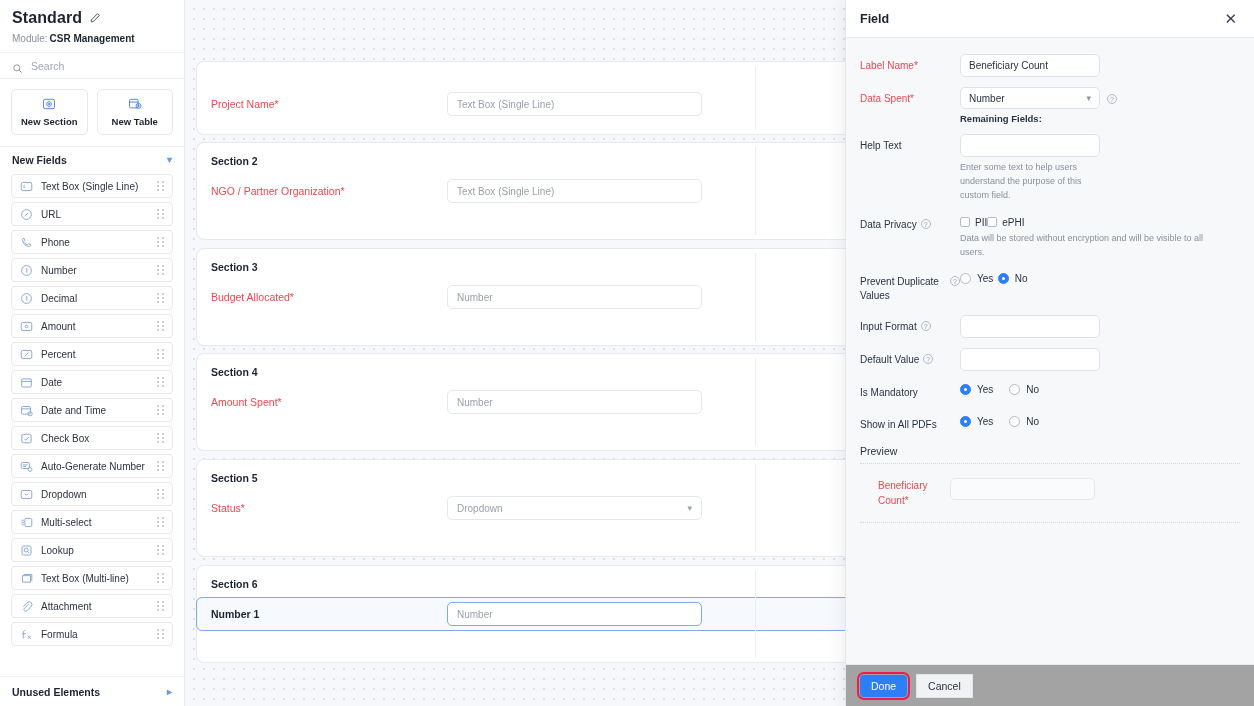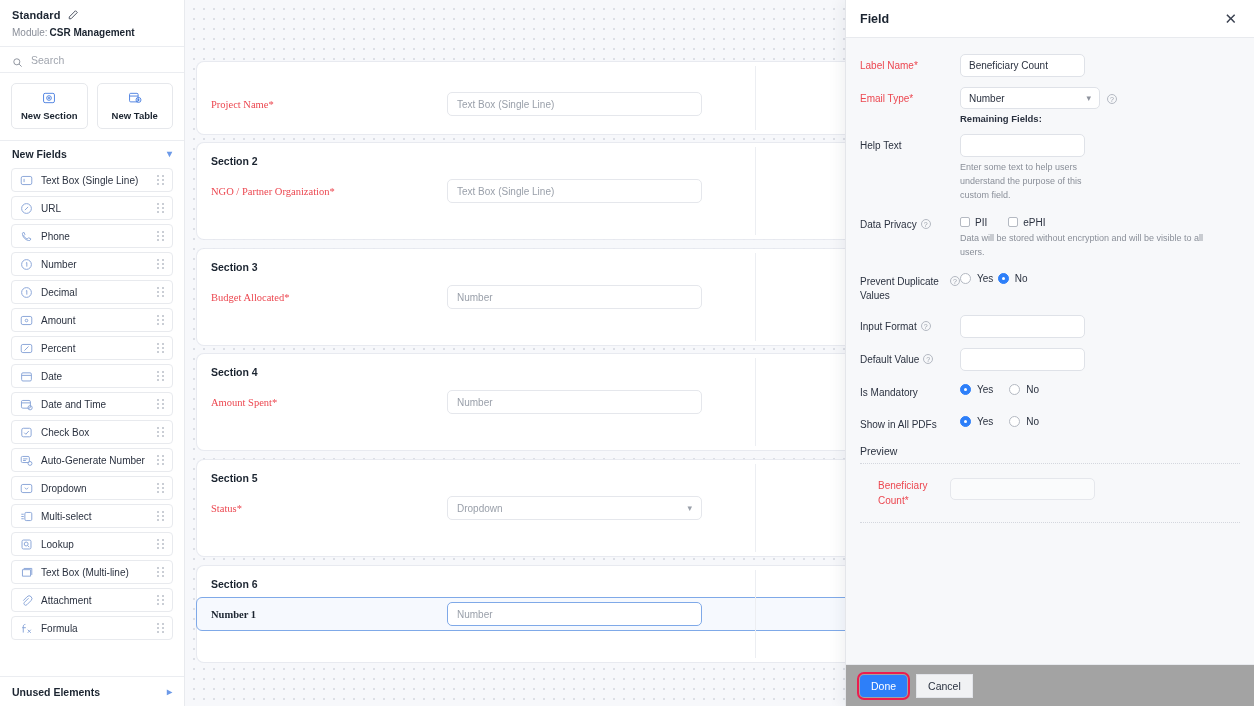--- a/index.html
+++ b/index.html
@@ -16,21 +16,21 @@
   
   .sidebar {
     width: 185px; height: 706px; flex: 0 0 185px;
     background: #ffffff;
     border-right: 1px solid #e8eaee;
     display: flex; flex-direction: column;
     position: relative; z-index: 3;
   }
   .sb-head { padding: 9px 12px 8px 12px; }
   .sb-title-row { display: flex; align-items: center; gap: 7px; }
-  .sb-title { font-size: 11px; font-weight: bold; color: #1b2430; letter-spacing: .1px; }
+  .sb-title { font-size: 16px; font-weight: bold; color: #1b2430; letter-spacing: .1px; }
   .pencil-icon { width: 12px; height: 12px; display: inline-block; color: #4a5160; }
   .pencil-icon svg { display:block; }
   .sb-module { margin-top: 6px; font-size: 10px; color: #8a8f99; }
   .sb-module b { color: #1b2430; font-weight: bold; margin-left: 2px; }
 
   .sb-search {
     display: flex; align-items: center; gap: 8px;
     height: 27px; padding: 0 12px;
     border-top: 1px solid #ebedf1; border-bottom: 1px solid #ebedf1;
   }
@@ -91,21 +91,21 @@
   }
   .section-card {
     position: absolute; left: 12px; right: -180px;
     background: #ffffff; border-radius: 7px;
     box-shadow: 0 0 0 1px rgba(230,232,238,.9);
   }
   .sec-title { font-size: 10.5px; font-weight: bold; color: #1b2430; padding: 12px 0 0 14px; }
   .sec-row { display: flex; align-items: center; height: 32px; position: relative; }
   .sec-row .f-label {
     width: 250px; flex: 0 0 250px; padding-left: 14px;
-    font-size: 10.5px; color: #ec4750; font-family: Liberation Serif, serif;
+    font-size: 10.5px; color: #ec4750;
   }
   .sec-row .f-label.plain { color: #1b2430; font-weight: bold; }
   .sec-row .f-input {
     flex: 0 0 255px; height: 24px; border: 1px solid #e5e7ec; border-radius: 5px;
     background: #fff; display: flex; align-items: center; padding: 0 9px;
     font-size: 10px; color: #9aa0aa;
   }
   .sec-row .f-input.dd { justify-content: space-between; }
   .sec-row .f-input .caret { color: #9aa0aa; font-size: 9px; }
   .col-divider { position: absolute; left: 558px; top: 4px; bottom: 4px; width: 1px; background: #eceef2; }
@@ -138,21 +138,21 @@
     line-height: 1.45;
   }
   .frow .fl.req { color: #ec4750; }
   .frow .fc { flex: 1 1 auto; }
   .q-icon {
     width: 10px; height: 10px; border: 1px solid #b4b9c2; border-radius: 50%;
     color: #9aa0aa; font-size: 7px; line-height: 9px; text-align: center;
     flex: 0 0 10px; display: inline-block; margin-top: 1px;
   }
   .tbox {
-    width: 125px; height: 23px; background: #fff;
+    width: 140px; height: 23px; background: #fff;
     border: 1px solid #dfe2e8; border-radius: 5px;
     display: flex; align-items: center; padding: 0 8px;
     font-size: 10px; color: #2b3240;
   }
   .select {
     width: 140px; height: 22px; background: #fff; border: 1px solid #dfe2e8;
     border-radius: 5px; display: flex; align-items: center; justify-content: space-between;
     padding: 0 8px; font-size: 10px; color: #2b3240; cursor: pointer;
   }
   .select .caret { color: #8d929c; font-size: 9px; }
@@ -613,21 +613,21 @@
     <div class="panel-body">
 
       <div class="frow">
         <div class="fl req">Label Name*</div>
         <div class="fc">
           <div class="tbox">Beneficiary Count</div>
         </div>
       </div>
 
       <div class="frow">
-        <div class="fl req">Email Type*</div>
+        <div class="fl req">Data Spent*</div>
         <div class="fc">
           <div class="inline">
             <div class="select">
               <span>Number</span>
               <span class="caret">▾</span>
             </div>
             <span class="q-icon">?</span>
           </div>
           <div class="sub-lbl">Remaining Fields:</div>
         </div>
@@ -640,21 +640,21 @@
           <div class="hint">Enter some text to help users understand the purpose of this custom field.</div>
         </div>
       </div>
 
       <div class="frow">
         <div class="fl">
           <span>Data Privacy</span>
           <span class="q-icon">?</span>
         </div>
         <div class="fc">
-          <div class="inline" style="gap:21px;padding-top:4px;">
+          <div class="inline" style="gap:0;padding-top:4px;">
             <label class="cb-wrap">
               <span class="cbx"></span>
               <span>PII</span>
             </label>
             <label class="cb-wrap">
               <span class="cbx"></span>
               <span>ePHI</span>
             </label>
           </div>
           <div class="hint wide">Data will be stored without encryption and will be visible to all users.</div>

